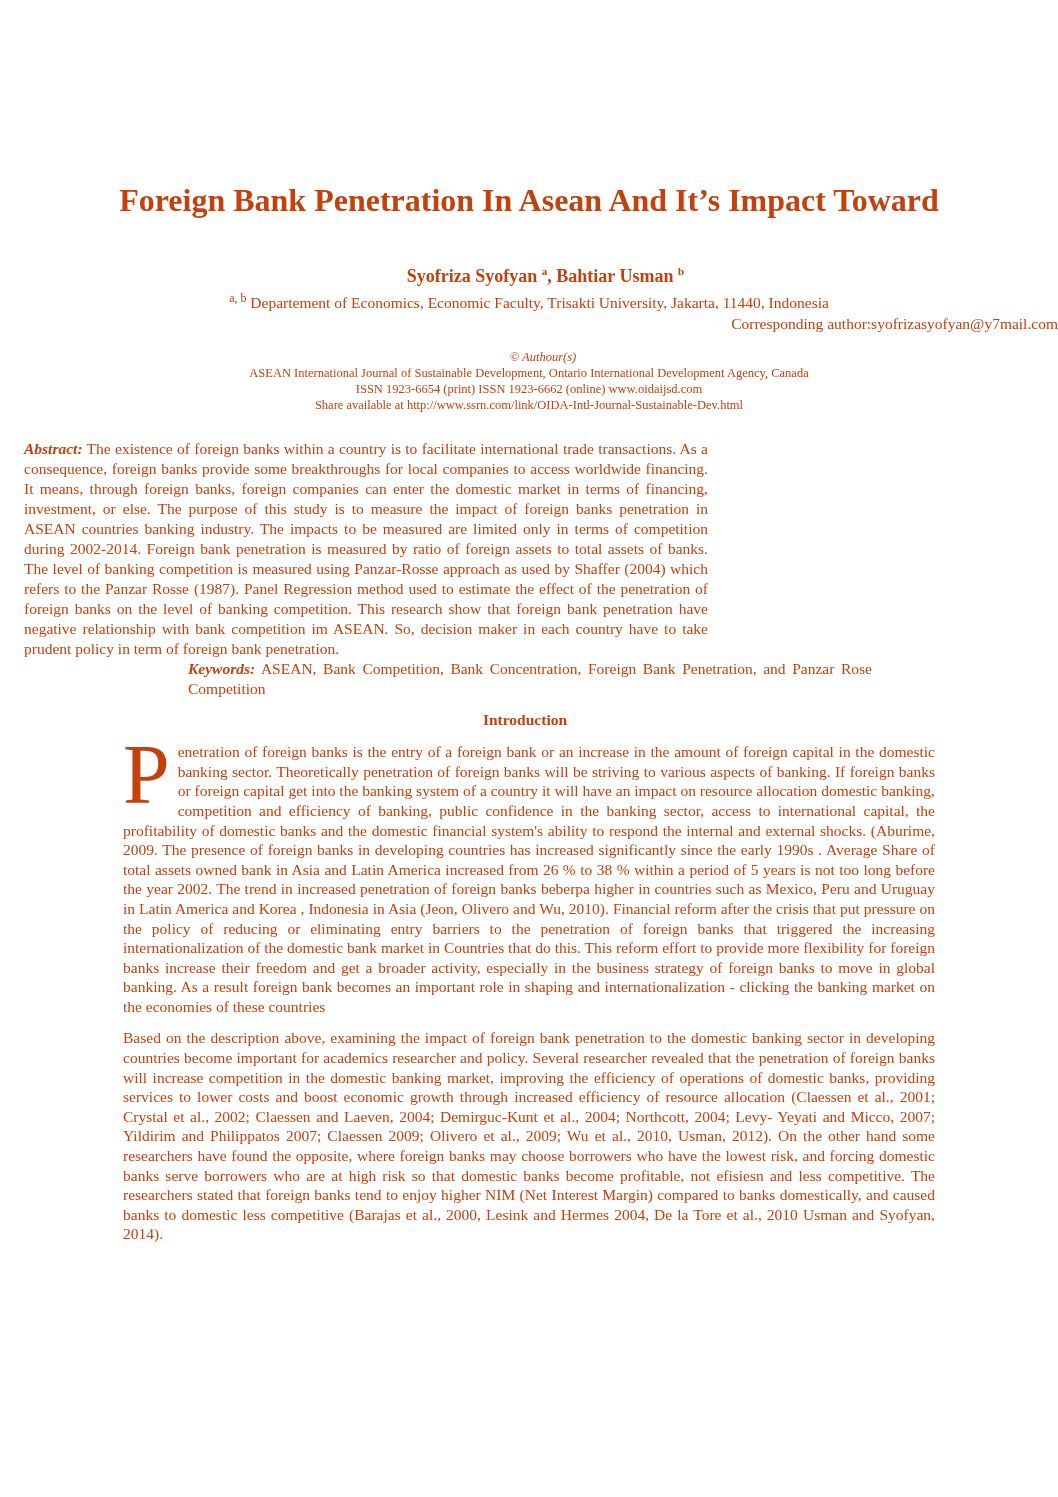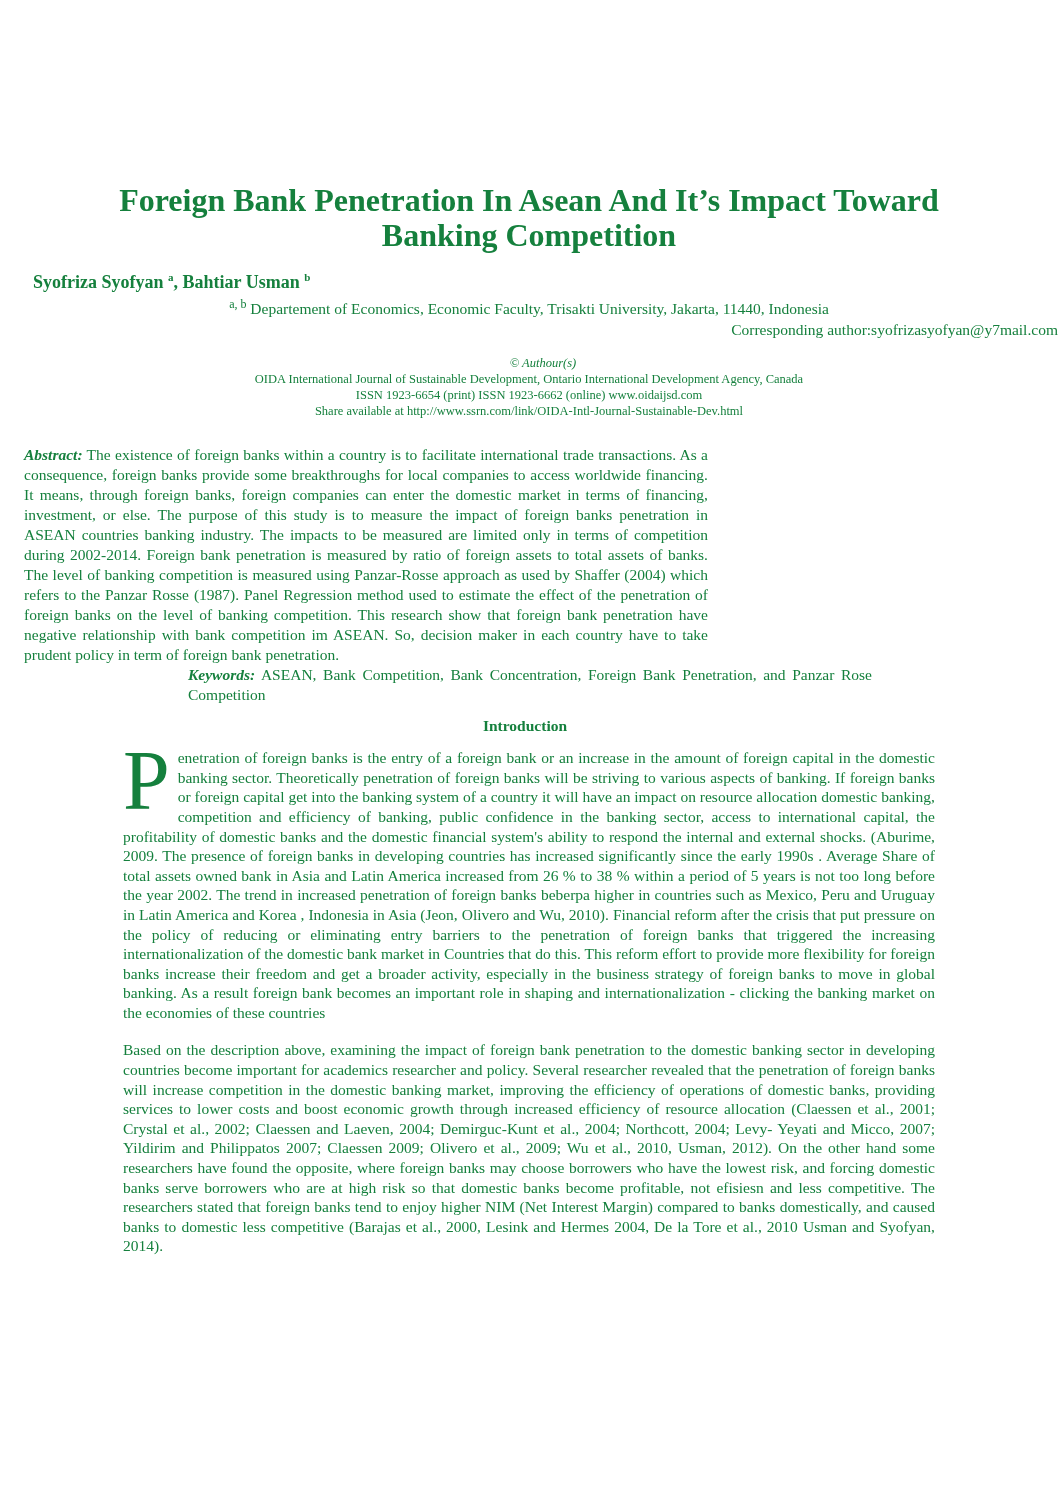--- a/index.html
+++ b/index.html
@@ -5,35 +5,35 @@
   html, body {
     margin: 0;
     padding: 0;
     background: #ffffff;
   }
   .page {
     position: relative;
     width: 1058px;
     height: 1497px;
     background: #ffffff;
-    color: #15803d;
+    color: #c2410c;
     font-family: "Liberation Serif", "DejaVu Serif", serif;
     overflow: hidden;
   }
   .paper-title {
     margin: 0;
     padding-top: 183px;
     text-align: center;
     font-size: 32px;
     line-height: 35px;
     font-weight: bold;
   }
   .authors-line {
-    margin-top: 13px;
-    text-align: left;
+    margin-top: 42px;
+    text-align: center;
     font-size: 18px;
     line-height: 22px;
     font-weight: bold;
     padding-left: 33px;
   }
   .authors-line sup {
     font-size: 11px;
     font-weight: bold;
   }
   .affiliation-line {
@@ -81,44 +81,44 @@
     font-weight: bold;
   }
   .body-par {
     width: 812px;
     margin: 0 0 0 123px;
     text-align: justify;
     font-size: 15.5px;
     line-height: 19.6px;
   }
   .body-par.first { margin-top: 13px; }
-  .body-par.second { margin-top: 18px; }
+  .body-par.second { margin-top: 12px; }
   .drop-cap {
     float: left;
     font-size: 84px;
     line-height: 60px;
     padding: 3px 8px 0 0;
   }
 </style>
 </head>
 <body>
 
 <div class="page">
 
-  <h1 class="paper-title"><span>Foreign Bank Penetration In Asean And It’s Impact Toward</span><br><span>Banking Competition</span></h1>
+  <h1 class="paper-title"><span>Foreign Bank Penetration In Asean And It’s Impact Toward</span><br></h1>
 
   <div class="authors-line"><span>Syofriza Syofyan </span><sup>a</sup><span>, </span><span>Bahtiar Usman </span><sup>b</sup></div>
 
   <div class="affiliation-line"><sup>a, b</sup><span> Departement of Economics, Economic Faculty, Trisakti University, Jakarta, 11440, Indonesia</span></div>
 
   <div class="corresponding-line">Corresponding author:syofrizasyofyan@y7mail.com</div>
 
   <div class="publisher-block">
     <div class="copyright">© Authour(s)</div>
-    <div>OIDA International Journal of Sustainable Development, Ontario International Development Agency, Canada</div>
+    <div>ASEAN International Journal of Sustainable Development, Ontario International Development Agency, Canada</div>
     <div>ISSN 1923-6654 (print) ISSN 1923-6662 (online) www.oidaijsd.com</div>
     <div>Share available at http://www.ssrn.com/link/OIDA-Intl-Journal-Sustainable-Dev.html</div>
   </div>
 
   <p class="abstract-par"><span class="par-label">Abstract:</span><span> The existence of foreign banks within a country is to facilitate international trade transactions. As a consequence, foreign banks provide some breakthroughs for local companies to access worldwide financing. It means, through foreign banks, foreign companies can enter the domestic market in terms of financing, investment, or else. The purpose of this study is to measure the impact of foreign banks penetration in ASEAN countries banking industry. The impacts to be measured are limited only in terms of competition during 2002-2014. Foreign bank penetration is measured by ratio of foreign assets to total assets of banks. The level of banking competition is measured using Panzar-Rosse approach as used by Shaffer (2004) which refers to the Panzar Rosse (1987). Panel Regression method used to estimate the effect of the penetration of foreign banks on the level of banking competition. This research show that foreign bank penetration have negative relationship with bank competition im ASEAN. So, decision maker in each country have to take prudent policy in term of foreign bank penetration.</span></p>
 
   <p class="keywords-par"><span class="par-label">Keywords:</span><span> ASEAN, Bank Competition, Bank Concentration, Foreign Bank Penetration, and Panzar Rose Competition</span></p>
 
   <h2 class="intro-heading">Introduction</h2>
 

